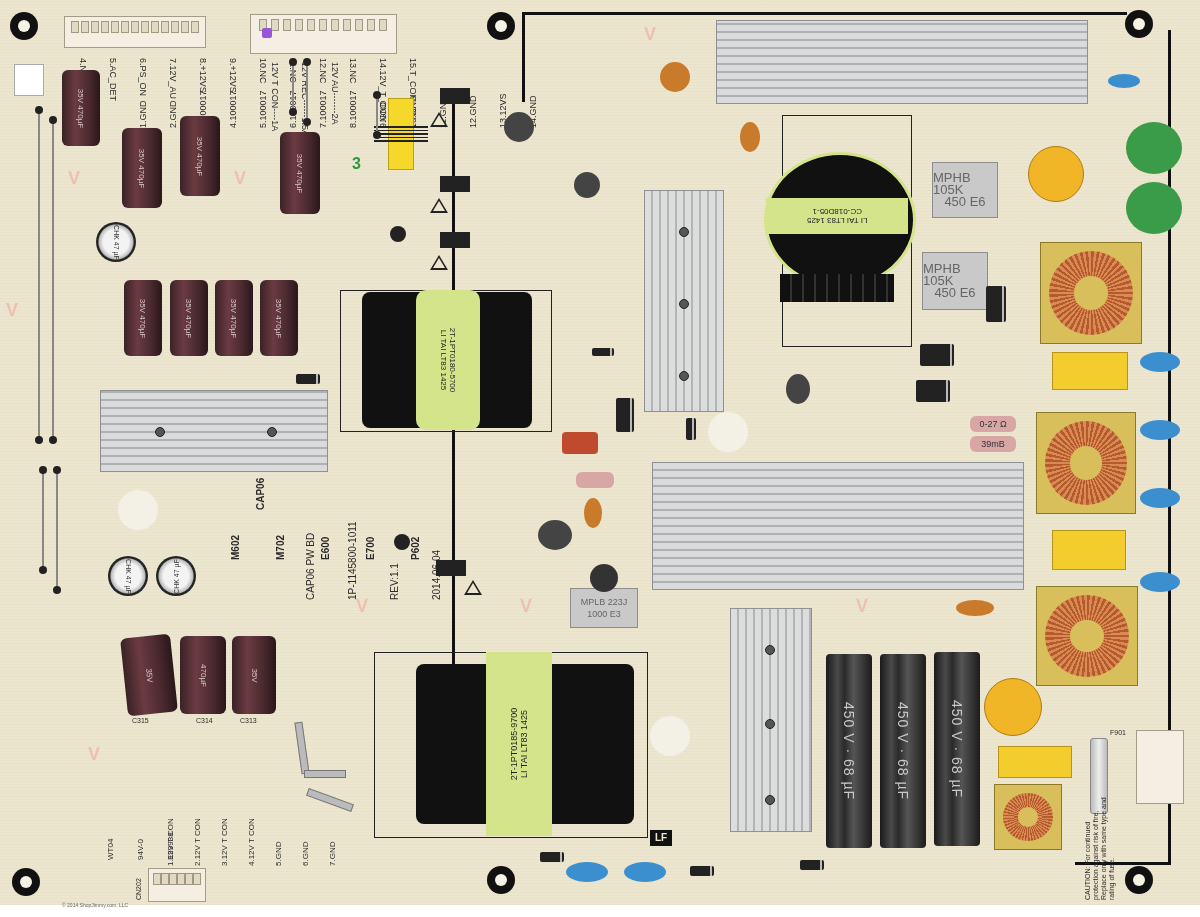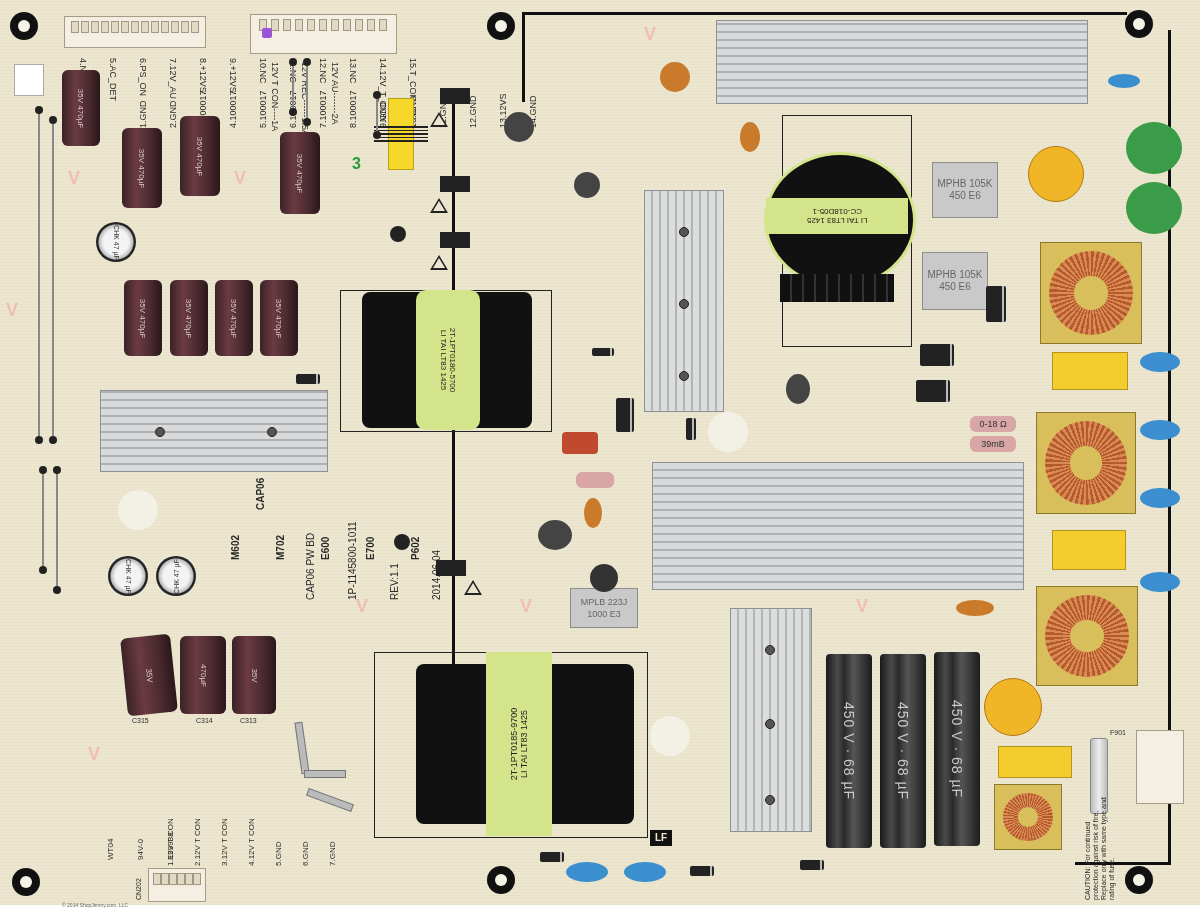--- a/index.html
+++ b/index.html
@@ -13,21 +13,21 @@
   .mount{position:absolute;width:28px;height:28px;border-radius:50%;background:#111;}
   .mount::after{content:"";position:absolute;left:8px;top:8px;width:12px;height:12px;border-radius:50%;background:#f5f2e6;}
   .heatsink{position:absolute;background:repeating-linear-gradient(0deg,#d9dadb 0 6px,#aeb0b2 6px 8px);border:1px solid #8e9093;}
   .heatsink.v{background:repeating-linear-gradient(90deg,#dcdddd 0 6px,#b2b4b6 6px 8px);}
   .hole{position:absolute;width:8px;height:8px;border-radius:50%;background:#555;border:1px solid #222;}
   .ecap{position:absolute;border-radius:6px;background:linear-gradient(90deg,#3a2226,#6b3b42 35%,#4b2a30 70%,#2a171a);color:#d9cbcc;font-size:8px;text-align:center;display:flex;align-items:center;justify-content:center;}
   .ecap span{transform:rotate(90deg);white-space:nowrap;}
   .bcap{position:absolute;border-radius:4px;background:linear-gradient(90deg,#1a1a1a,#4a4a4a 25%,#2a2a2a 40%,#555 60%,#1c1c1c);color:#c9c9c9;font-size:14px;display:flex;align-items:center;justify-content:center;}
   .bcap span{transform:rotate(90deg);white-space:nowrap;letter-spacing:1px;}
   .smallcap{position:absolute;border-radius:50%;background:radial-gradient(circle,#f3f3f3 45%,#bbb 60%,#222 64%,#333);color:#333;font-size:8px;display:flex;align-items:center;justify-content:center;}
-  .filmcap{position:absolute;background:#c8c9c8;border:1px solid #8d8d8d;color:#666;font-size:10px;display:flex;flex-direction:column;align-items:center;justify-content:center;line-height:12px;}
+  .filmcap{position:absolute;background:#c8c9c8;border:1px solid #8d8d8d;color:#666;font-size:13px;display:flex;flex-direction:column;align-items:center;justify-content:center;line-height:12px;}
   .xcap{position:absolute;background:#f3cc2d;border:1px solid #b8951a;}
   .disc{position:absolute;border-radius:50%;}
   .toroid{position:absolute;background:#d8bf5c;border:1px solid #8b7a2a;}
   .toroid .ring{position:absolute;border-radius:50%;background:repeating-conic-gradient(#b55a2a 0 4deg,#d98a55 4deg 8deg);}
   .toroid .ring::after{content:"";position:absolute;left:30%;top:30%;width:40%;height:40%;border-radius:50%;background:#d8bf5c;}
   .xfmr{position:absolute;background:#111;border-radius:8px;}
   .tape{position:absolute;background:#d4e48a;color:#222;font-size:9px;display:flex;align-items:center;justify-content:center;}
   .tape span{white-space:nowrap;}
   .conn{position:absolute;background:#f4efe2;border:1px solid #a49c86;}
   .conn .pin{position:absolute;top:4px;width:6px;height:10px;background:#e0d9c4;border:1px solid #a09880;}
@@ -291,21 +291,21 @@
   <div class="xcap" style="left:1052px;top:530px;width:72px;height:38px;"></div>
   <div class="xcap" style="left:998px;top:746px;width:72px;height:30px;"></div>
 
   <div class="blue" style="left:1140px;top:352px;width:40px;height:20px;"></div>
   <div class="blue" style="left:1140px;top:420px;width:40px;height:20px;"></div>
   <div class="blue" style="left:1140px;top:488px;width:40px;height:20px;"></div>
   <div class="blue" style="left:1140px;top:572px;width:40px;height:20px;"></div>
   <div class="blue" style="left:566px;top:862px;width:42px;height:20px;"></div>
   <div class="blue" style="left:624px;top:862px;width:42px;height:20px;"></div>
 
-  <div class="abs" style="left:970px;top:416px;width:46px;height:16px;background:#d9a6a6;border-radius:6px;font-size:9px;text-align:center;line-height:16px;color:#333;">0-18 Ω</div>
+  <div class="abs" style="left:970px;top:416px;width:46px;height:16px;background:#d9a6a6;border-radius:6px;font-size:9px;text-align:center;line-height:16px;color:#333;">0-27 Ω</div>
   <div class="abs" style="left:970px;top:436px;width:46px;height:16px;background:#d9a6a6;border-radius:6px;font-size:9px;text-align:center;line-height:16px;color:#333;">39mB</div>
   <div class="abs" style="left:562px;top:432px;width:36px;height:22px;background:#c04a2e;border-radius:4px;"></div>
   <div class="abs" style="left:576px;top:472px;width:38px;height:16px;background:#d9a6a6;border-radius:6px;"></div>
 
   <div class="diode" style="left:616px;top:398px;width:18px;height:34px;"></div>
   <div class="diode" style="left:986px;top:286px;width:20px;height:36px;"></div>
   <div class="diode" style="left:916px;top:380px;width:34px;height:22px;"></div>
   <div class="diode" style="left:920px;top:344px;width:34px;height:22px;"></div>
   <div class="diode" style="left:592px;top:348px;width:22px;height:8px;"></div>
   <div class="diode" style="left:296px;top:374px;width:24px;height:10px;"></div>

